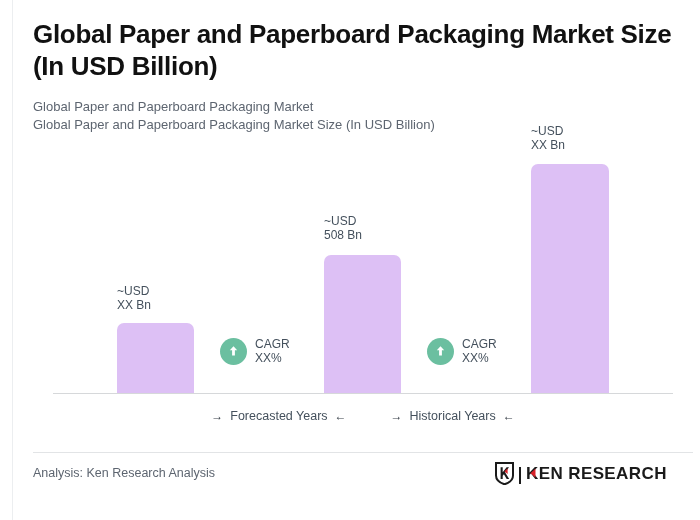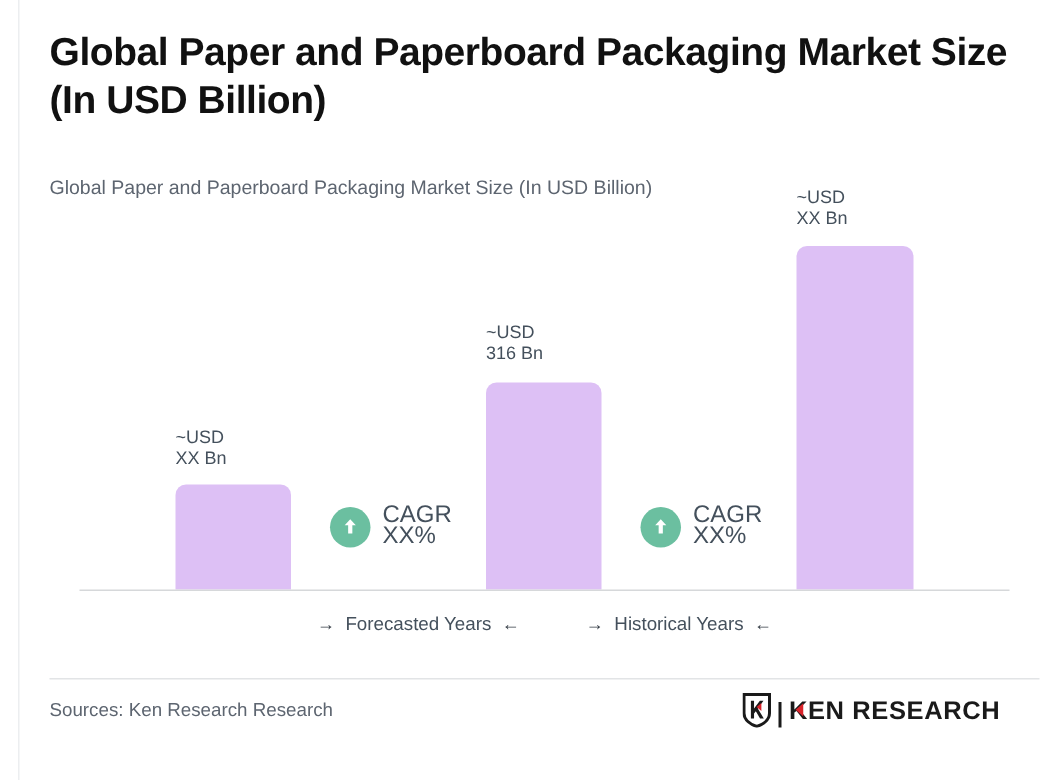--- a/index.html
+++ b/index.html
@@ -100,21 +100,21 @@
     width: 27px;
     height: 27px;
     border-radius: 50%;
     background: #6bbfa0;
     display: flex;
     align-items: center;
     justify-content: center;
     flex: none;
   }
   .cagr-text {
-    font-size: 16px;
+    font-size: 12px;
     line-height: 14px;
     color: #44505c;
     white-space: nowrap;
   }
 
   
   .periods {
     position: absolute;
     left: 40px;
     top: 409px;
@@ -171,35 +171,36 @@
   }
   .logo-word { flex: none; }
 </style>
 </head>
 <body>
 
 <div id="page">
 
   <div class="title">Global Paper and Paperboard Packaging Market Size (In USD Billion)</div>
 
+  <div class="subtitle l1">Global Paper and Paperboard Packaging Market</div>
   <div class="subtitle l2">Global Paper and Paperboard Packaging Market Size (In USD Billion)</div>
 
   <div class="plot">
 
     <div class="bar b1"></div>
     <div class="bar b2"></div>
     <div class="bar b3"></div>
 
     <div class="bar-label v1">
       <div>~USD</div>
       <div>XX Bn</div>
     </div>
     <div class="bar-label v2">
       <div>~USD</div>
-      <div>316 Bn</div>
+      <div>508 Bn</div>
     </div>
     <div class="bar-label v3">
       <div>~USD</div>
       <div>XX Bn</div>
     </div>
 
     <div class="axis-line"></div>
 
     <div class="cagr c1">
       <span class="cagr-circle">
@@ -234,21 +235,21 @@
       <div class="period">
         <span class="arw">→</span>
         <span>Historical Years</span>
         <span class="arw">←</span>
       </div>
     </div>
 
   </div>
 
   <div class="footer-rule"></div>
-  <div class="sources">Sources: Ken Research Research</div>
+  <div class="sources">Analysis: Ken Research Analysis</div>
 
   <div class="logo">
     <span class="logo-mark">
       <svg width="19" height="23" viewBox="0 0 19 23" aria-hidden="true">
         <path d="M1 1 H18 V13.5 C18 18 13.5 21 9.5 22.3 C5.5 21 1 18 1 13.5 Z" fill="#ffffff" stroke="#1a1a1a" stroke-width="2"></path>
         <path d="M5.6 5.2 H7.7 V10.3 L11.6 5.2 H14 L10.2 10.4 L14.2 17 H11.7 L8.9 12.2 L7.7 13.7 V17 H5.6 Z" fill="#1a1a1a"></path>
         <path d="M12.6 6.6 L12.6 12.0 L9.4 9.3 Z" fill="#d9222a"></path>
       </svg>
     </span>
     <span class="logo-sep"></span>

